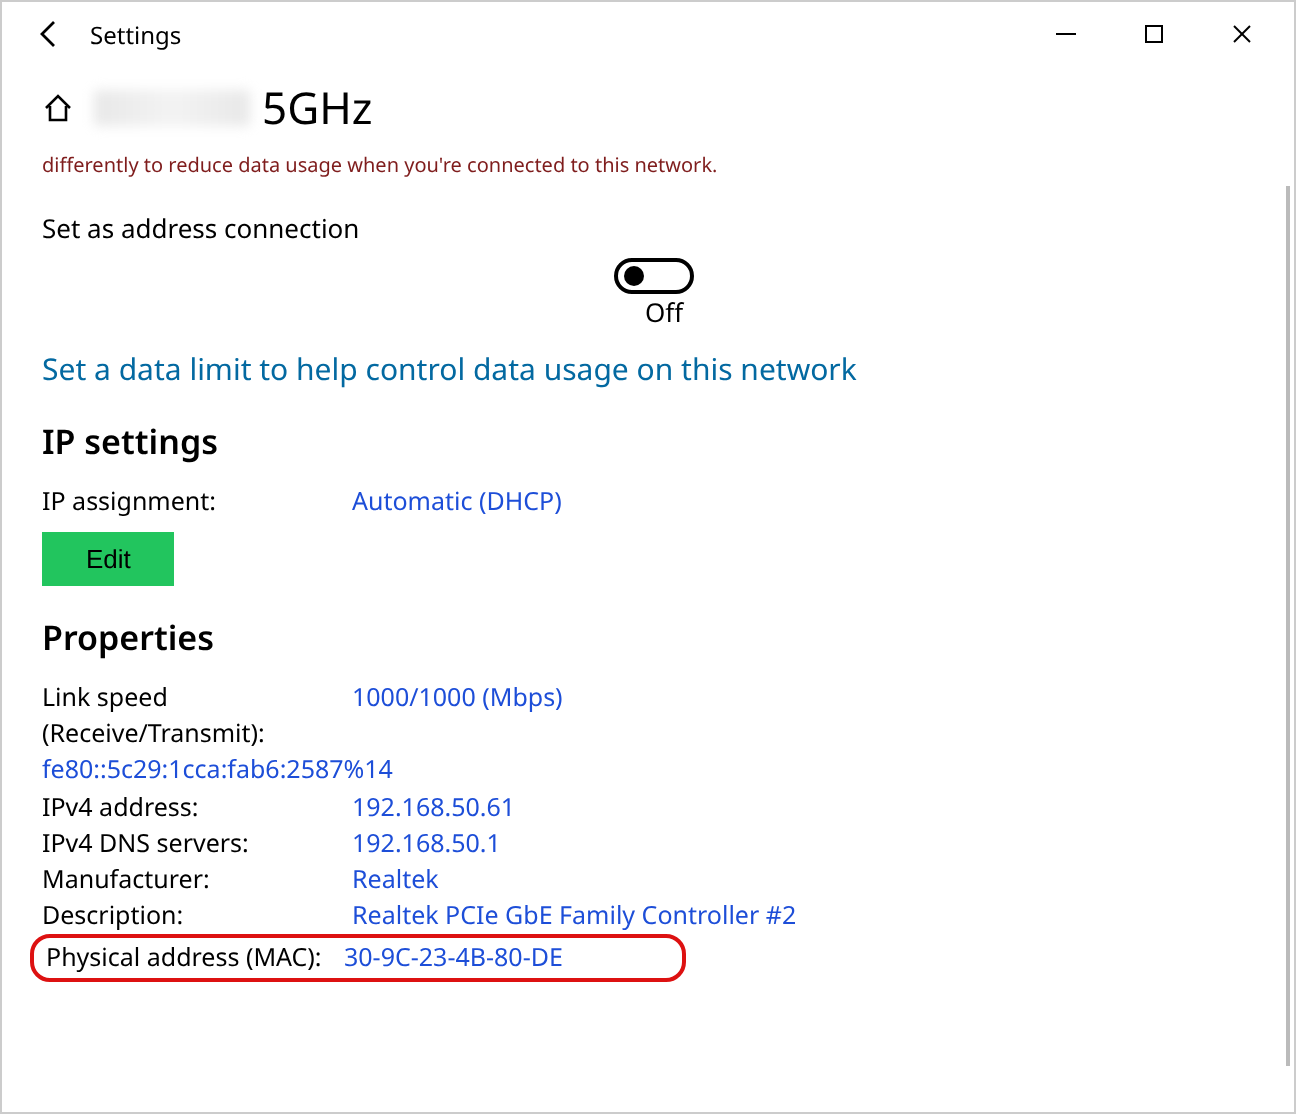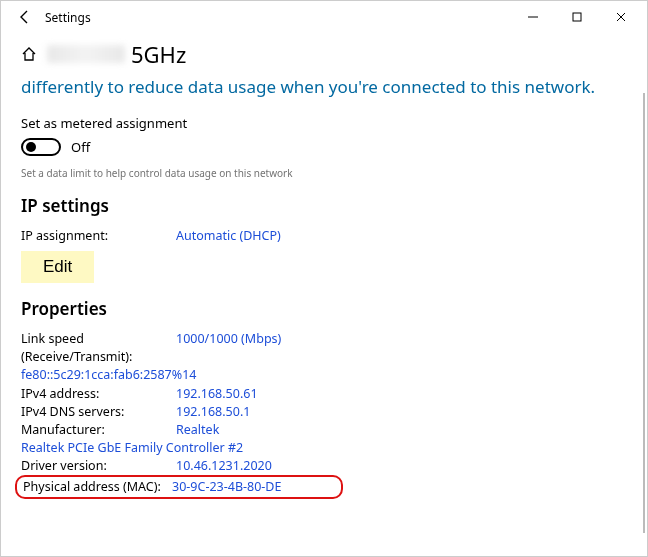--- a/index.html
+++ b/index.html
@@ -28,40 +28,40 @@
   .content { padding: 6px 4px 20px 20px; height: calc(100% - 32px); overflow:hidden; position:relative; }
   .scrollbar-stub { position:absolute; right:2px; top:60px; width:2px; height:440px; background:#bbb; }
   .page-header { display:flex; align-items:center; margin-bottom:6px; }
   .home-ico { margin-right: 10px; display:flex; }
   .blurred {
     width: 78px; height: 18px; background: #eee;
     filter: blur(3px); margin-right: 6px; border-radius:2px;
     background: linear-gradient(90deg,#e8e8e8,#f3f3f3,#e8e8e8);
   }
   .page-title { font-size: 22px; font-weight: 400; }
-  .muted-line { font-size: 17px; color:#0369a1; margin-bottom: 16px; }
+  .muted-line { font-size: 10px; color:#7f1d1d; margin-bottom: 16px; }
   .section-label { font-size: 13px; margin-bottom: 6px; }
-  .toggle-row { display:flex; align-items:center; margin-bottom: 10px; }
+  .toggle-row { display:flex; align-items:center; margin-bottom: 10px; flex-direction: column; }
   .toggle {
     width: 40px; height: 18px; border: 2px solid #000; border-radius: 10px;
     position: relative; background:#fff; margin-right: 10px;
   }
   .toggle .knob {
     width: 10px; height: 10px; background:#000; border-radius:50%;
     position:absolute; left:3px; top:2px;
   }
   .toggle-state { font-size: 13px; }
   .help-text { font-size: 12.5px; max-width: 420px; line-height:1.35; margin-bottom:10px; }
-  .link { color: #737373; font-size: 10px; cursor:pointer; }
+  .link { color: #0369a1; font-size: 15px; cursor:pointer; }
   .section-heading { font-size: 17px; font-weight:600; margin-top: 14px; margin-bottom: 10px; }
   .kv-row { display:flex; font-size: 12.5px; line-height: 1.45; }
   .kv-label { width: 155px; }
   .kv-value { color:#1d4ed8; }
   .btn {
-    background:#fef9c3; border:none; padding: 6px 22px; font-size:17px;
+    background:#22c55e; border:none; padding: 6px 22px; font-size:13px;
     margin-top: 6px; cursor:pointer;
   }
   .highlight-row {
     display:flex; font-size:12.5px; line-height:1.45;
     border: 2px solid #d11; border-radius: 10px;
     padding: 1px 6px; margin-left:-6px; width: 328px;
   }
   .highlight-row .kv-label { width: 149px; }
 </style>
 </head>
@@ -102,21 +102,21 @@
       <svg width="16" height="16" viewBox="0 0 16 16">
           <path d="M2 8 L8 2 L14 8 M4 7 V14 H12 V7" stroke="#000" fill="none" stroke-width="1.3"></path>
         </svg>
     </span>
     <div class="blurred"></div>
     <div class="page-title">5GHz</div>
   </div>
 
   <div class="muted-line">differently to reduce data usage when you're connected to this network.</div>
 
-  <div class="section-label">Set as metered assignment</div>
+  <div class="section-label">Set as address connection</div>
   <div class="toggle-row">
     <div class="toggle">
         <div class="knob"></div>
       </div>
     <div class="toggle-state">Off</div>
   </div>
   <div class="link">Set a data limit to help control data usage on this network</div>
 
   <div class="section-heading">IP settings</div>
   <div class="kv-row">
@@ -140,25 +140,22 @@
       </div>
       <div class="kv-row">
         <div class="kv-label">IPv4 DNS servers:</div>
         <div class="kv-value">192.168.50.1</div>
       </div>
       <div class="kv-row">
         <div class="kv-label">Manufacturer:</div>
         <div class="kv-value">Realtek</div>
       </div>
       <div class="kv-row">
+        <div class="kv-label">Description:</div>
         <div class="kv-value">Realtek PCIe GbE Family Controller #2</div>
-      </div>
-      <div class="kv-row">
-        <div class="kv-label">Driver version:</div>
-        <div class="kv-value">10.46.1231.2020</div>
       </div>
     </div>
   <div class="highlight-row">
     <div class="kv-label">Physical address (MAC):</div>
     <div class="kv-value">30-9C-23-4B-80-DE</div>
   </div>
   
 
   
 </div>

